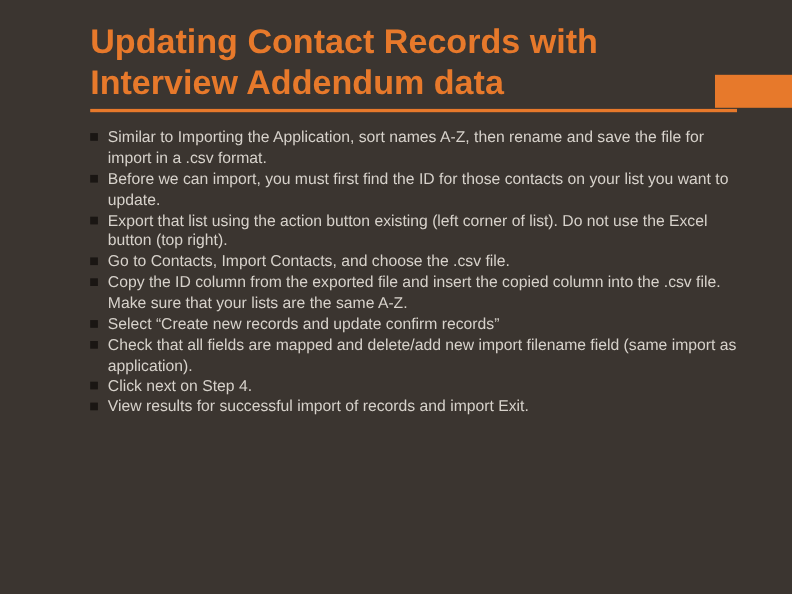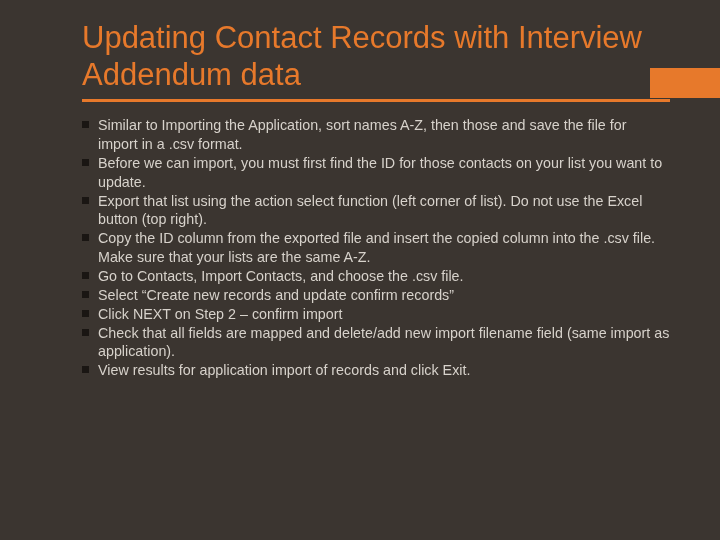--- a/index.html
+++ b/index.html
@@ -16,21 +16,21 @@
     width: 70px;
     height: 30px;
     background: #e7792b;
   }
   .slide {
     padding: 20px 50px 20px 82px;
   }
   .title {
     color: #e7792b;
     font-size: 31px;
-    font-weight: 400;
+    font-weight: 700;
     line-height: 1.18;
     margin-bottom: 6px;
   }
   .underline {
     height: 3px;
     background: #e7792b;
     width: 100%;
     margin-bottom: 14px;
   }
   .bullets {
@@ -56,23 +56,23 @@
 </style>
 </head>
 <body>
 
 <div class="orange-bar"></div>
 
 <div class="slide">
   <h1 class="title">Updating Contact Records with Interview Addendum data</h1>
   <div class="underline"></div>
   <ul class="bullets">
-    <li>Similar to Importing the Application, sort names A-Z, then those and save the file for import in a .csv format.</li>
+    <li>Similar to Importing the Application, sort names A-Z, then rename and save the file for import in a .csv format.</li>
     <li>Before we can import, you must first find the ID for those contacts on your list you want to update.</li>
-    <li>Export that list using the action select function (left corner of list).  Do not use the Excel button (top right).</li>
+    <li>Export that list using the action button existing (left corner of list).  Do not use the Excel button (top right).</li>
+    <li>Go to Contacts, Import Contacts, and choose the .csv file.</li>
     <li>Copy the ID column from the exported file and insert the copied column into the .csv file.  Make sure that your lists are the same A-Z.</li>
-    <li>Go to Contacts, Import Contacts, and choose the .csv file.</li>
     <li>Select “Create new records and update confirm records”</li>
-    <li>Click NEXT on Step 2 – confirm import</li>
     <li>Check that all fields are mapped and delete/add new import filename field (same import as application).</li>
-    <li>View results for application import of records and click Exit.</li>
+    <li>Click next on Step 4.</li>
+    <li>View results for successful import of records and import Exit.</li>
   </ul>
 </div>
 
 </body></html>

